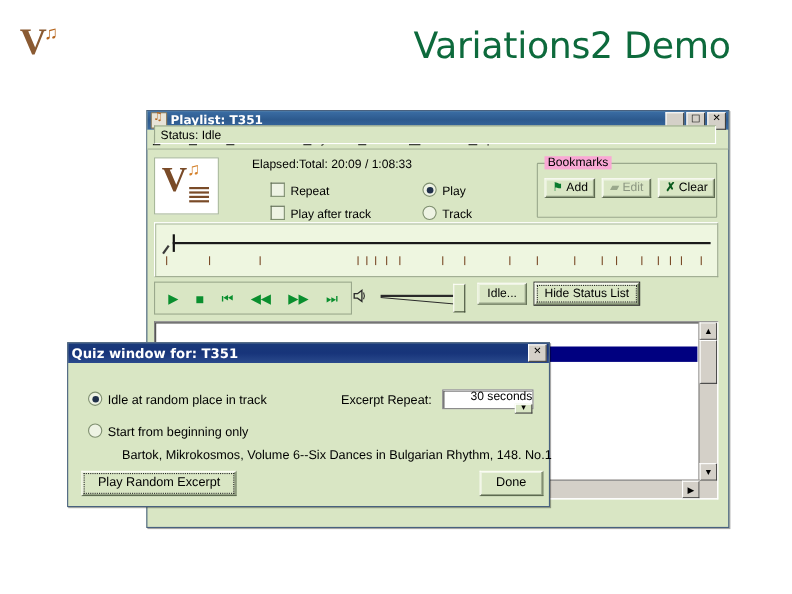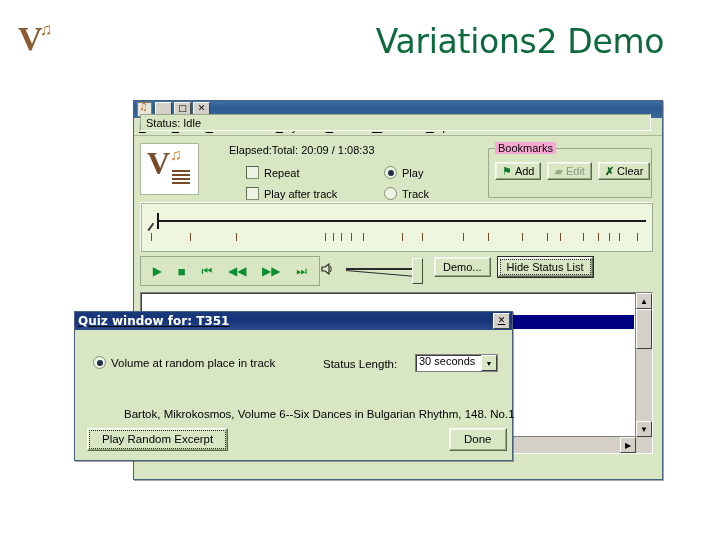--- a/index.html
+++ b/index.html
@@ -299,41 +299,42 @@
     position: absolute; left: 6px; bottom: 5px;
     width: 511px; height: 17px;
     border: 1px solid #9aa88c;
     border-right-color: #fff; border-bottom-color: #fff;
     font-size: 11px; color: #000;
     display: flex; align-items: center; padding-left: 5px;
     background: #d9e6c4; box-sizing: border-box;
   }
 
   
-  #quiz-win { left: 74px; top: 311px; width: 437px; height: 148px; text-decoration: underline; }
+  #quiz-win { left: 61px; top: 311px; width: 437px; height: 148px; }
   #quiz-win .titlebar {
     height: 18px;
     background: linear-gradient(to bottom, #1a3a7a 0%, #17347a 50%, #2a4a8c 100%);
     font-size: 12px;
   }
   .quiz-body { position: relative; height: 129px; }
   .qz-rad { position: absolute; font-size: 11.5px; color: #000; white-space: nowrap; }
   .qz-excerpt-label {
     position: absolute; left: 248px; top: 28px;
     font-size: 11.5px; color: #000; white-space: nowrap;
   }
   .combo {
     position: absolute; left: 340px; top: 24px;
     width: 83px; height: 18px;
     background: #ffffff;
     border: 1px solid #808080;
     box-shadow: inset 1px 1px 0 #404040;
-    display: flex; align-items: flex-start;
+    display: flex; align-items: flex-end;
     font-size: 11px; color: #000;
     box-sizing: border-box;
+    flex-direction: column;
   }
   .combo .cval { padding-left: 3px; flex: 1 1 auto; white-space: nowrap; }
   .combo .carrow {
     width: 16px; height: 16px; margin: 0 0 0 auto;
     background: #d9e6c4;
     border: 1px solid #fff;
     border-right-color: #404040; border-bottom-color: #404040;
     font-size: 7px; display: flex; align-items: center; justify-content: center;
     box-sizing: border-box;
   }
@@ -358,20 +359,21 @@
   <div class="slide-logo">
     <span class="v">V</span>
     <span class="note">♫</span>
   </div>
   <div class="slide-title">Variations2 Demo</div>
 
   <div class="win" id="playlist-win">
 
     <div class="titlebar">
       <span class="tb-icon"></span>
+      <span class="tb-title">Playlist: T351</span>
       <span class="tb-buttons">
         <span class="tb-btn min">
             <span class="glyph">_</span>
           </span>
         <span class="tb-btn">
             <span class="glyph">□</span>
           </span>
         <span class="tb-btn">
             <span class="glyph">✕</span>
           </span>
@@ -479,21 +481,21 @@
         </svg>
       </div>
 
       <div class="vol">
         <div class="wedge2"></div>
         <div class="wedge"></div>
         <div class="knob"></div>
       </div>
 
       <div class="pl-right-btns">
-        <div class="btn">Demo...</div>
+        <div class="btn">Idle...</div>
         <div class="btn default focus-dotted">Hide Status List</div>
       </div>
 
       <div class="tracklist-panel">
         <div class="tl-item sel" style="top:22px;">lent (4:58)</div>
         <div class="tl-item" style="top:38px;"></div>
         <div class="tl-item" style="top:70px;">e Earth--Introduction (Lento) (2:</div>
         <div class="tl-item" style="top:86px;">of the Young Girls) (3:03)</div>
         <div class="tl-item" style="top:102px;">)</div>
         <div class="tl-item" style="top:118px;">)</div>
@@ -519,24 +521,27 @@
       <span class="tb-title">Quiz window for: T351</span>
       <span class="tb-buttons">
         <span class="tb-btn">
             <span class="glyph">✕</span>
           </span>
       </span>
     </div>
 
     <div class="quiz-body">
       <div class="qz-rad" style="left:18px; top:26px;">
-        <span class="rad-box on"></span><span>Volume at random place in track</span>
-      </div>
-
-      <div class="qz-excerpt-label">Status Length:</div>
+        <span class="rad-box on"></span><span>Idle at random place in track</span>
+      </div>
+      <div class="qz-rad" style="left:18px; top:55px;">
+        <span class="rad-box"></span><span>Start from beginning only</span>
+      </div>
+
+      <div class="qz-excerpt-label">Excerpt Repeat:</div>
       <div class="combo">
         <span class="cval">30 seconds</span>
         <span class="carrow">▼</span>
       </div>
 
       <div class="qz-track">Bartok, Mikrokosmos, Volume 6--Six Dances in Bulgarian Rhythm, 148. No.1</div>
 
       <div class="btn focus-dotted" id="btn-play-random">Play Random Excerpt</div>
       <div class="btn" id="btn-done">Done</div>
     </div>

